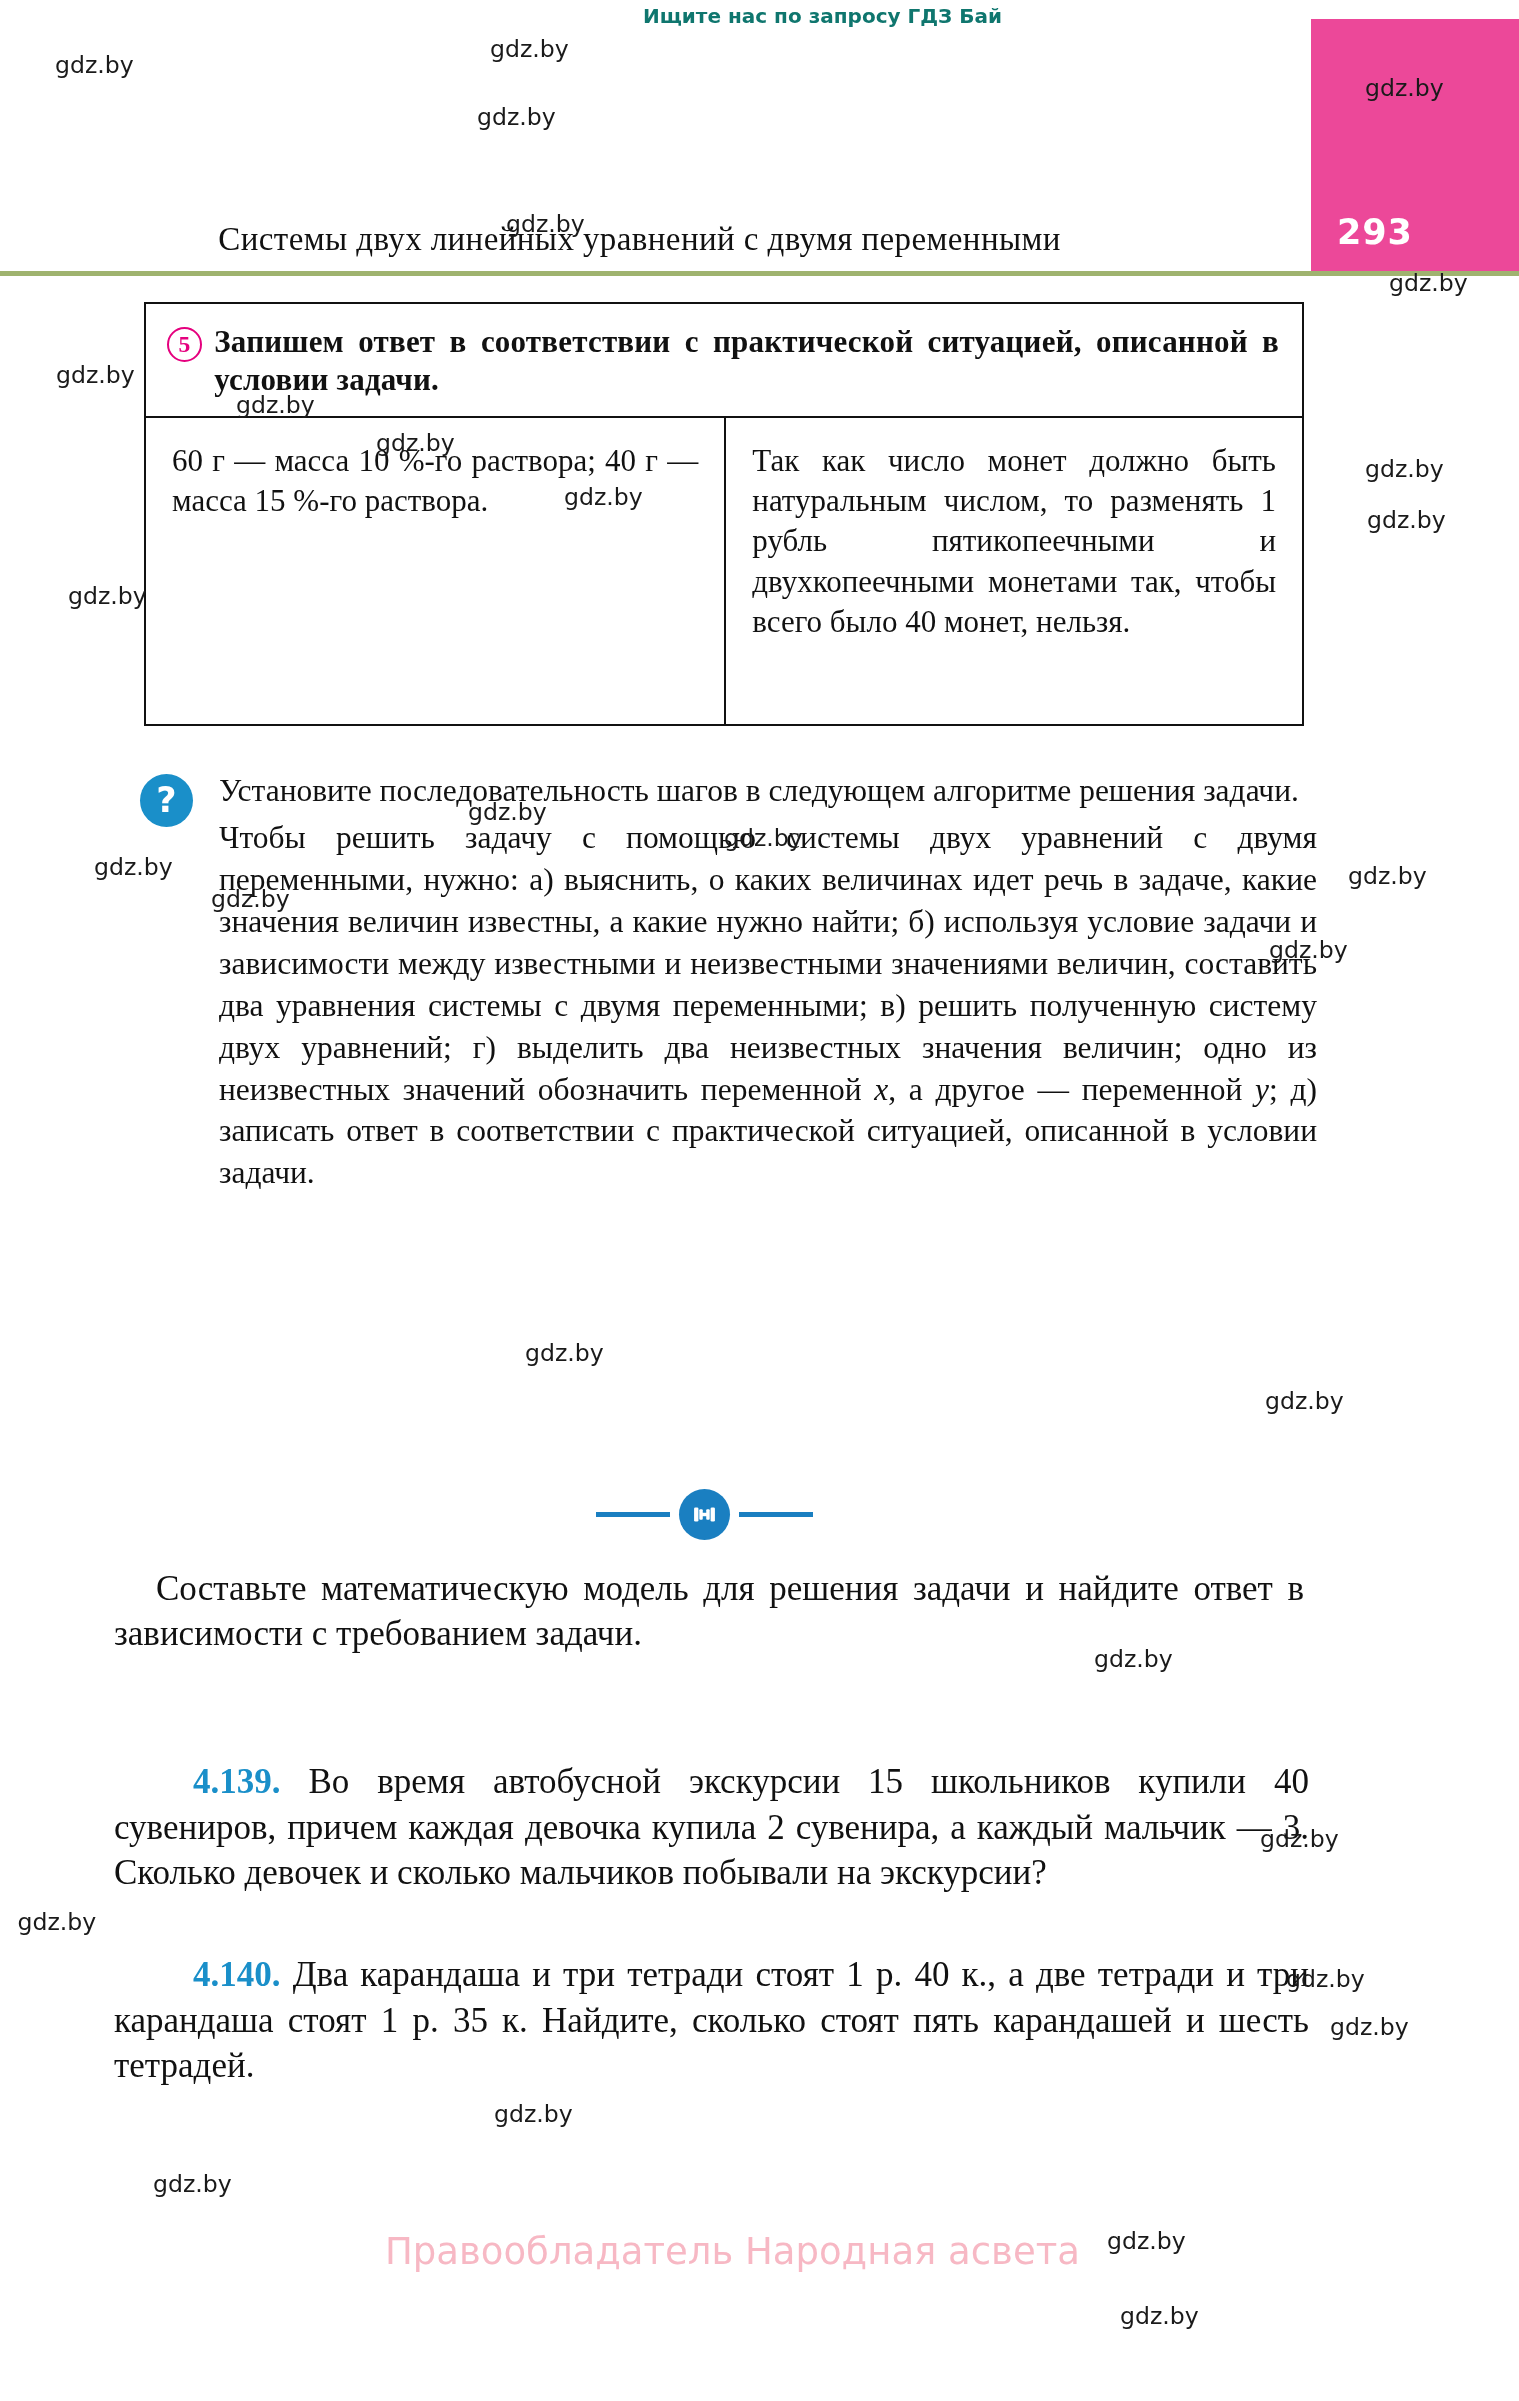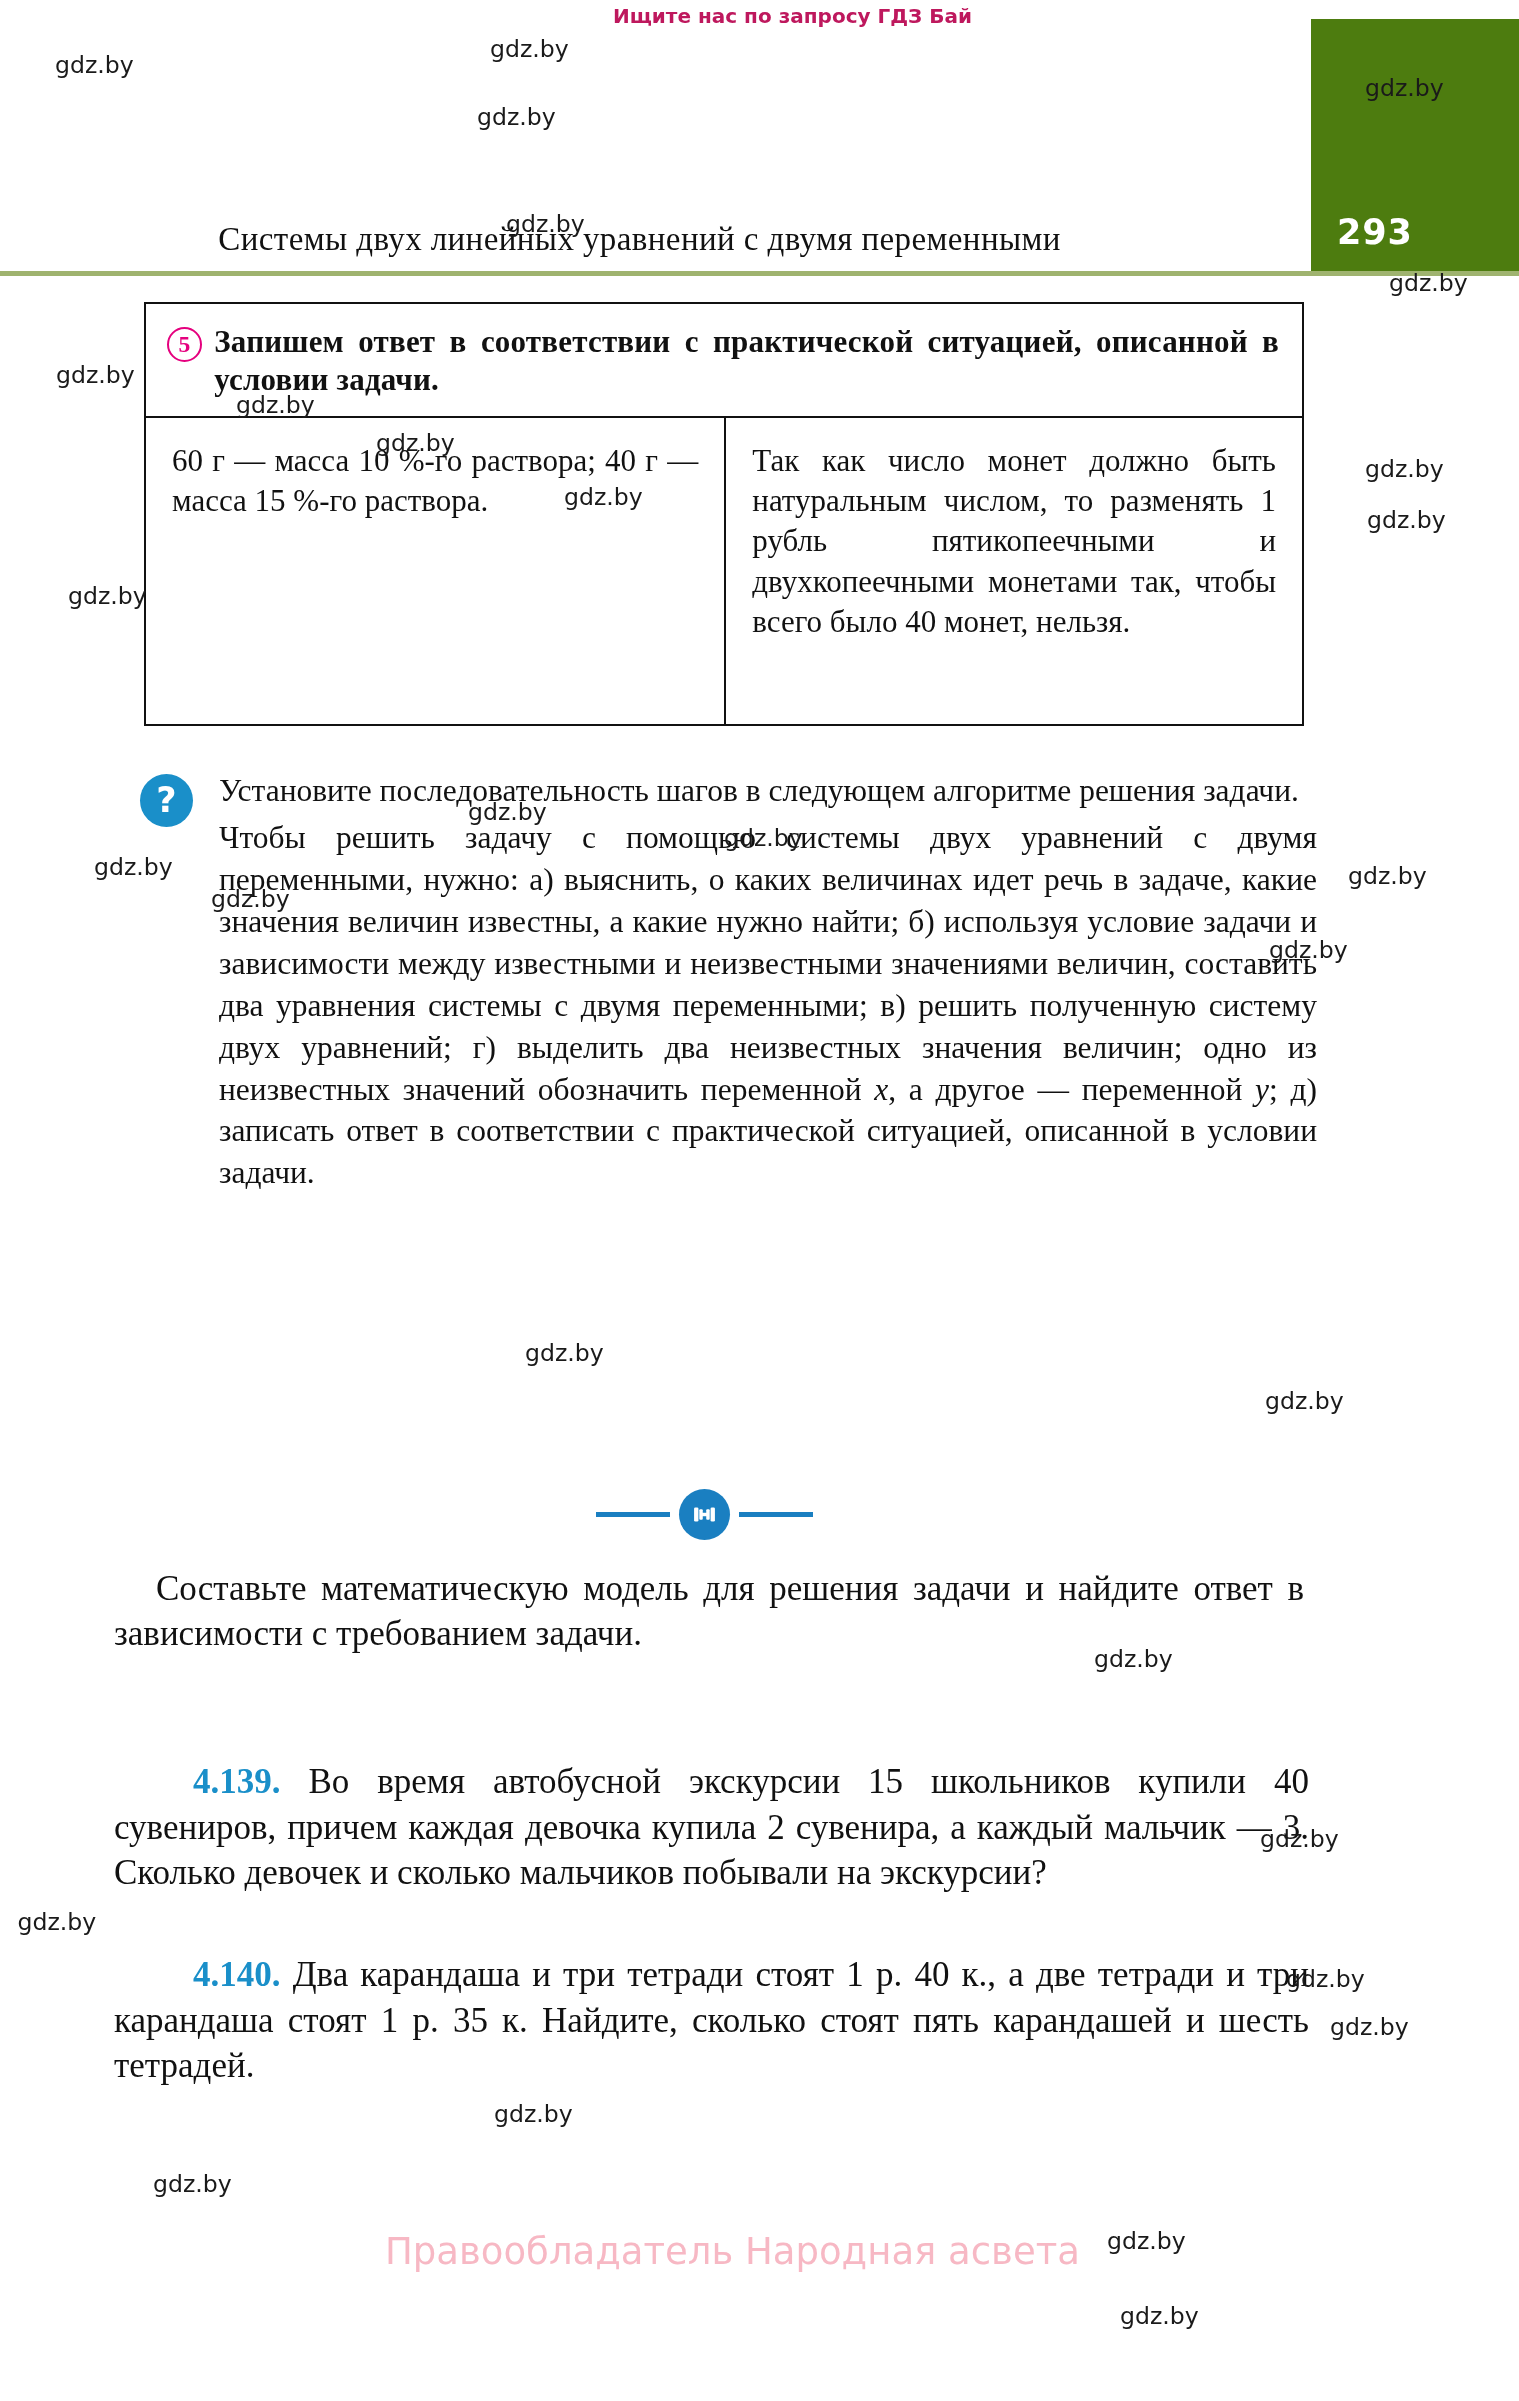--- a/index.html
+++ b/index.html
@@ -18,41 +18,42 @@
     position: absolute;
     font-family: "DejaVu Sans", "Liberation Sans", sans-serif;
     color: #1a1a1a;
     font-size: 23.6px;
     white-space: nowrap;
     pointer-events: none;
   }
   .wm-green {
     position: absolute;
     font-family: "DejaVu Sans", "Liberation Sans", sans-serif;
-    color: #be185d;
+    color: #0f766e;
     font-size: 20px;
     font-weight: 600;
     white-space: nowrap;
+    margin-left: 30px;
   }
   .wm-pink {
     position: absolute;
     font-family: "DejaVu Sans", "Liberation Sans", sans-serif;
     color: #f7b8c4;
     font-size: 37px;
     white-space: nowrap;
   }
 
   
   .page-number-box {
     position: absolute;
     left: 1311px;
     top: 19px;
     width: 208px;
     height: 254px;
-    background: #4d7c0f;
+    background: #ec4899;
   }
   .page-number-box .pagenum {
     position: absolute;
     left: 26px;
     bottom: 21px;
     color: #ffffff;
     font-family: "DejaVu Sans", "Liberation Sans", sans-serif;
     font-weight: bold;
     font-size: 35px;
     letter-spacing: 0.9px;

